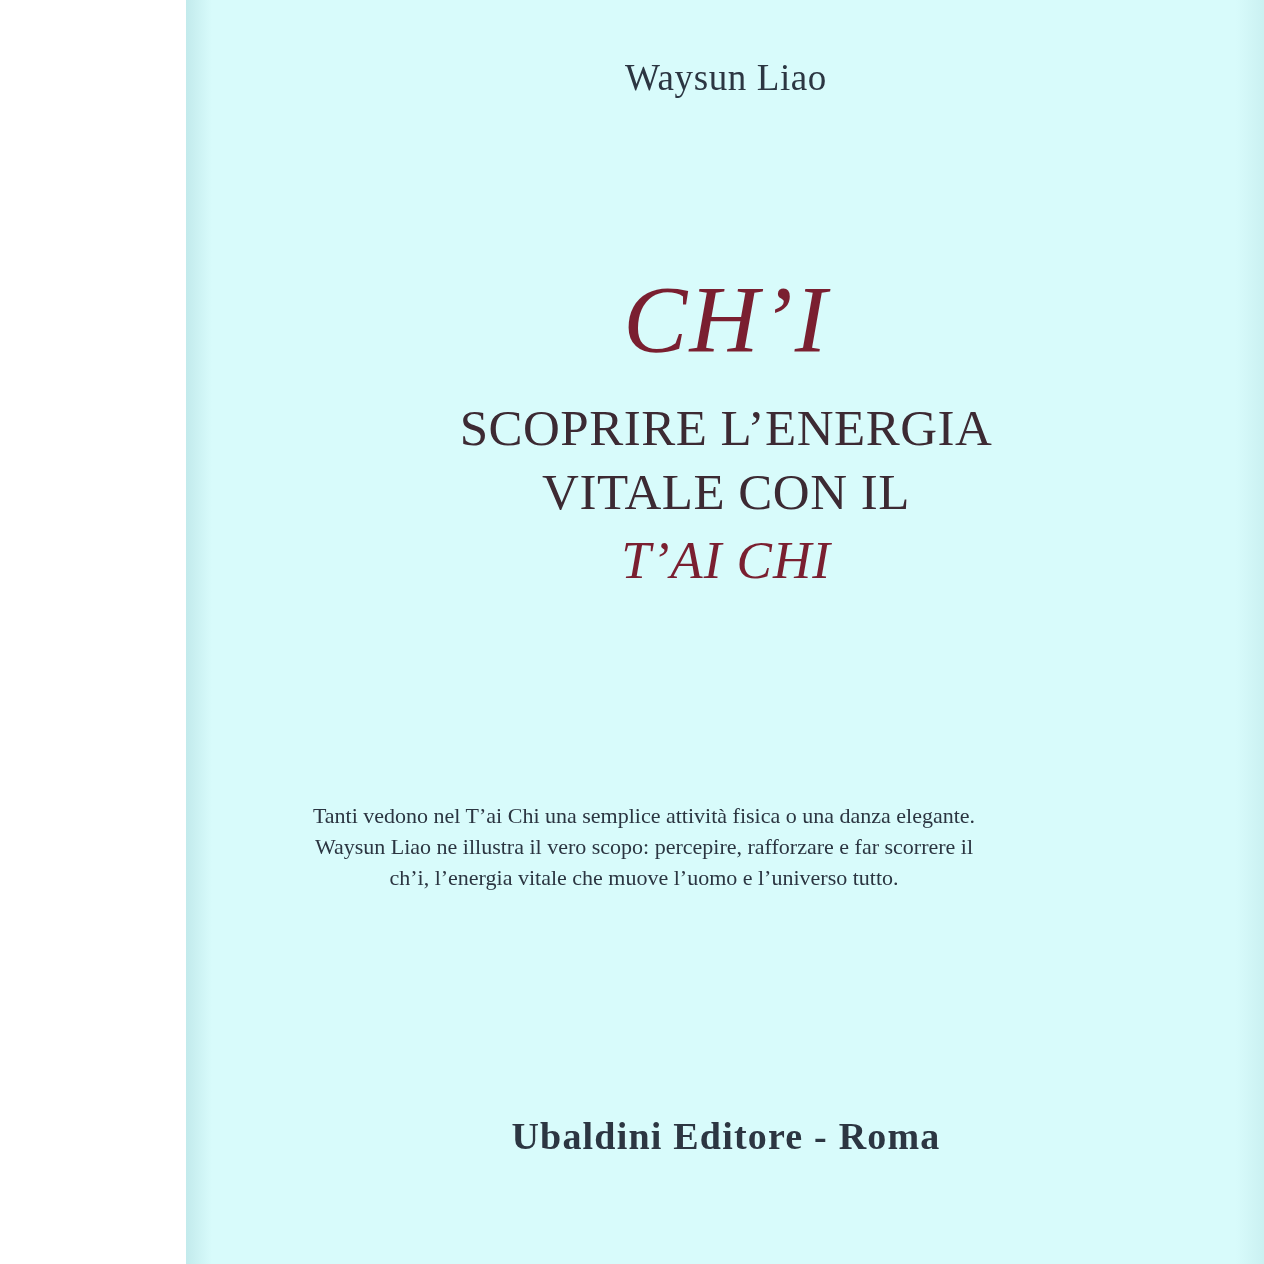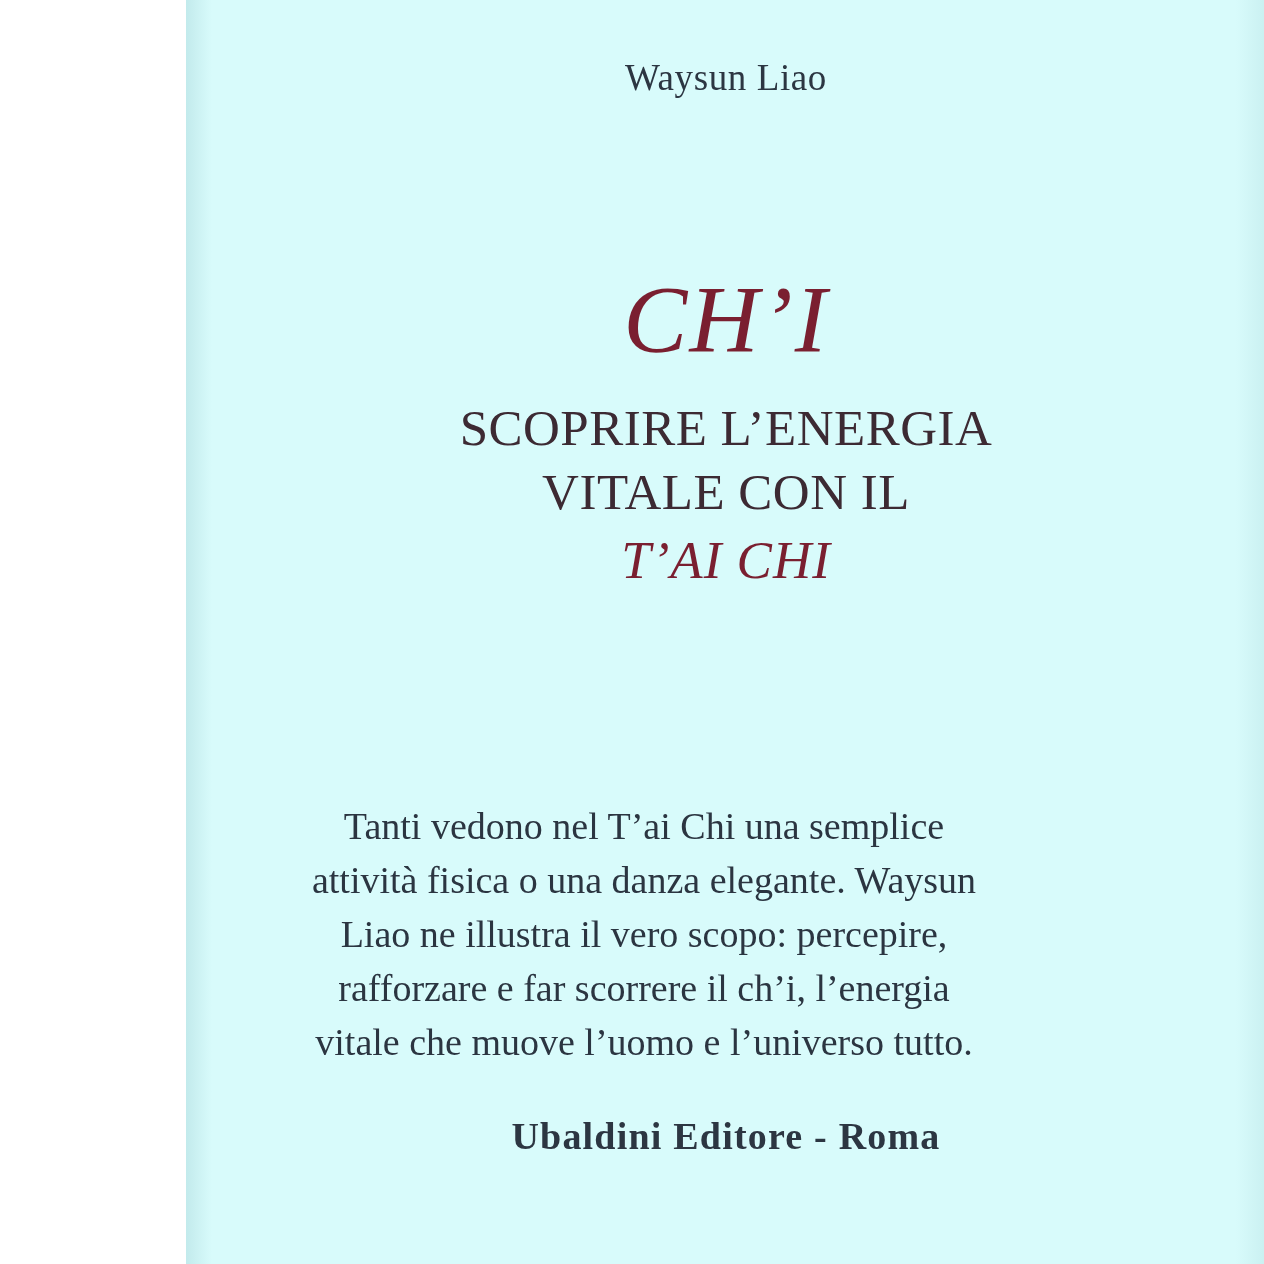--- a/index.html
+++ b/index.html
@@ -86,21 +86,21 @@
     color: #7a1f30;
     margin-top: 4px;
   }
   .blurb {
     position: absolute;
     left: 118px;
     top: 800px;
     width: 680px;
     text-align: center;
     font-family: "Liberation Serif", serif;
-    font-size: 38px;
+    font-size: 22px;
     line-height: 1.42;
     color: #2b3541;
   }
   .publisher {
     position: absolute;
     left: 0;
     top: 1114px;
     width: 100%;
     text-align: center;
     font-family: "Liberation Serif", serif;

